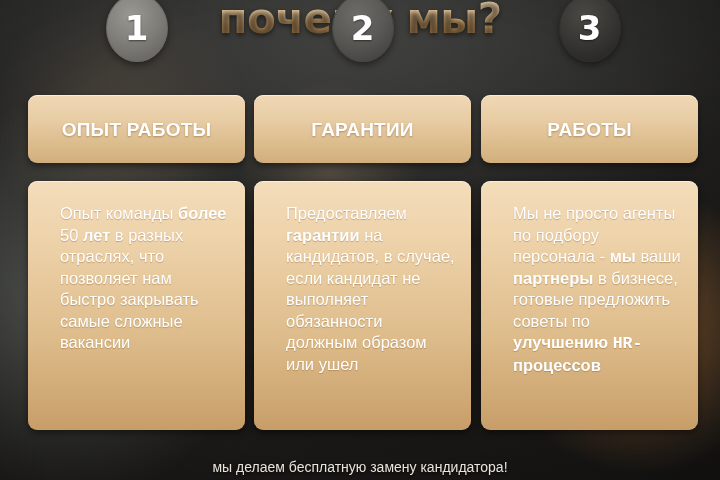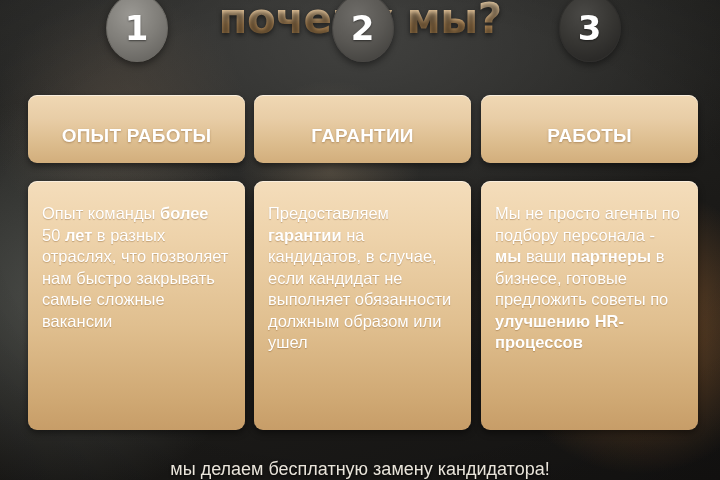--- a/index.html
+++ b/index.html
@@ -65,55 +65,55 @@
   #c2 { background: radial-gradient(circle at 40% 30%, #6e6c68 0%, #5a5854 48%, #3c3b38 100%); border:1px solid #4a4845; }
   #c3 { background: radial-gradient(circle at 40% 30%, #4a4946 0%, #373633 48%, #222120 100%); border:1px solid #302f2d; }
 
   .header-card {
     position:absolute; top:95px; left:0;
     width:217px; height:68px;
     border-radius:9px;
     background: linear-gradient(to bottom, #f0d8b4 0%, #e8cda6 35%, #dcbc8d 72%, #d2ae7c 100%);
     box-shadow:0 3px 6px rgba(0,0,0,0.45), inset 0 1px 0 rgba(255,255,255,0.55);
     display:flex; align-items:flex-end; justify-content:center;
-    padding-bottom:16px;
+    padding-bottom:22px;
     z-index:3;
   }
   .header-label {
     font-family:"Liberation Sans", sans-serif;
     font-weight:bold; font-size:19px; color:#ffffff;
     letter-spacing:0.2px;
     text-shadow:0 1px 2px rgba(120,80,40,0.45);
     white-space:nowrap;
   }
 
   .body-card {
     position:absolute; top:181px; left:0;
     width:217px; height:249px;
     border-radius:9px;
     background: linear-gradient(to bottom, #f4ddbb 0%, #eed3ab 22%, #e0bf8f 58%, #cfa873 88%, #c79d68 100%);
     box-shadow:0 3px 7px rgba(0,0,0,0.45), inset 0 1px 0 rgba(255,255,255,0.5);
-    padding:22px 14px 10px 14px;
+    padding:22px 14px 10px 32px;
     z-index:2;
   }
   .body-text {
     font-family:"Liberation Sans", sans-serif;
     font-size:16.5px;
     line-height:21.5px;
     color:#ffffff;
     text-shadow:0 1px 1px rgba(130,90,45,0.4);
   }
-  .serif { font-family:Liberation Sans, sans-serif; font-weight:bold; }
+  .serif { font-family:Liberation Mono, monospace; font-weight:bold; }
 
   
   #footer {
     position:absolute; left:0; top:459px; width:720px;
     text-align:center;
     font-family:"Liberation Sans", sans-serif;
-    font-size:18px;
+    font-size:14px;
     color:#e9e4da;
     text-shadow:0 1px 3px rgba(0,0,0,0.8);
     white-space:nowrap;
   }
 </style>
 </head>
 <body>
 
 <div id="bg"></div>
 <div id="bg-vignette"></div>

